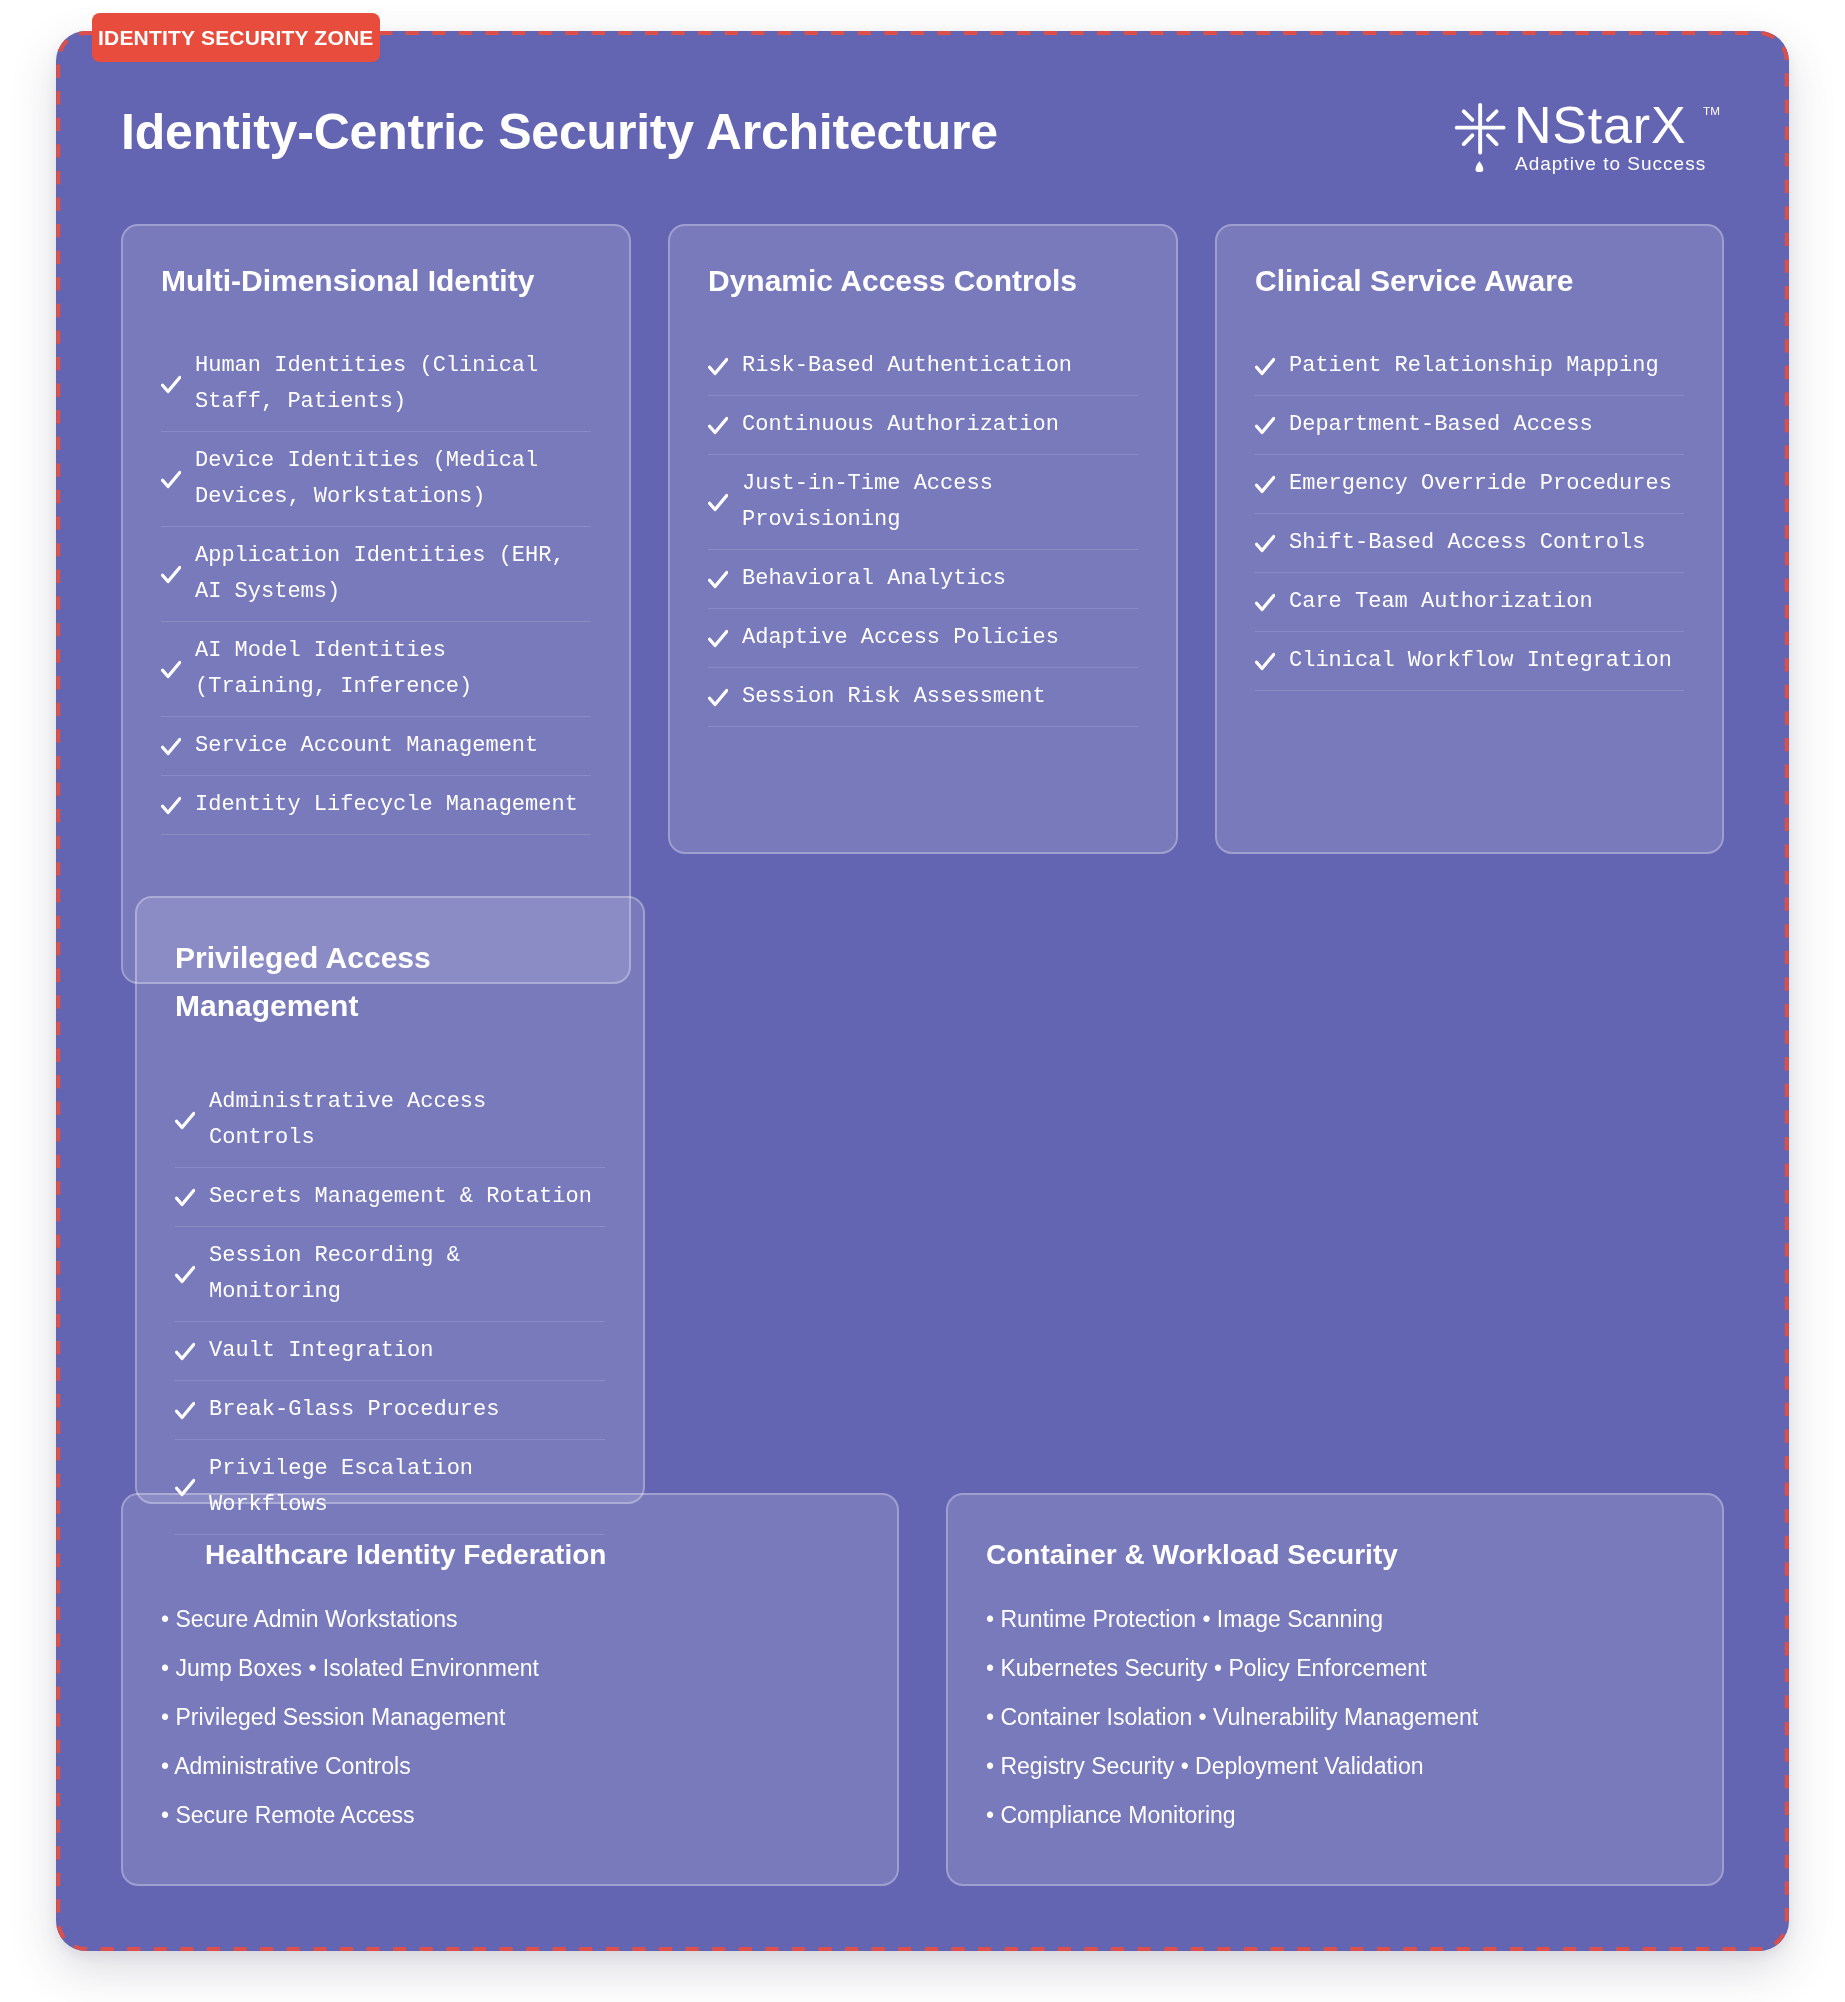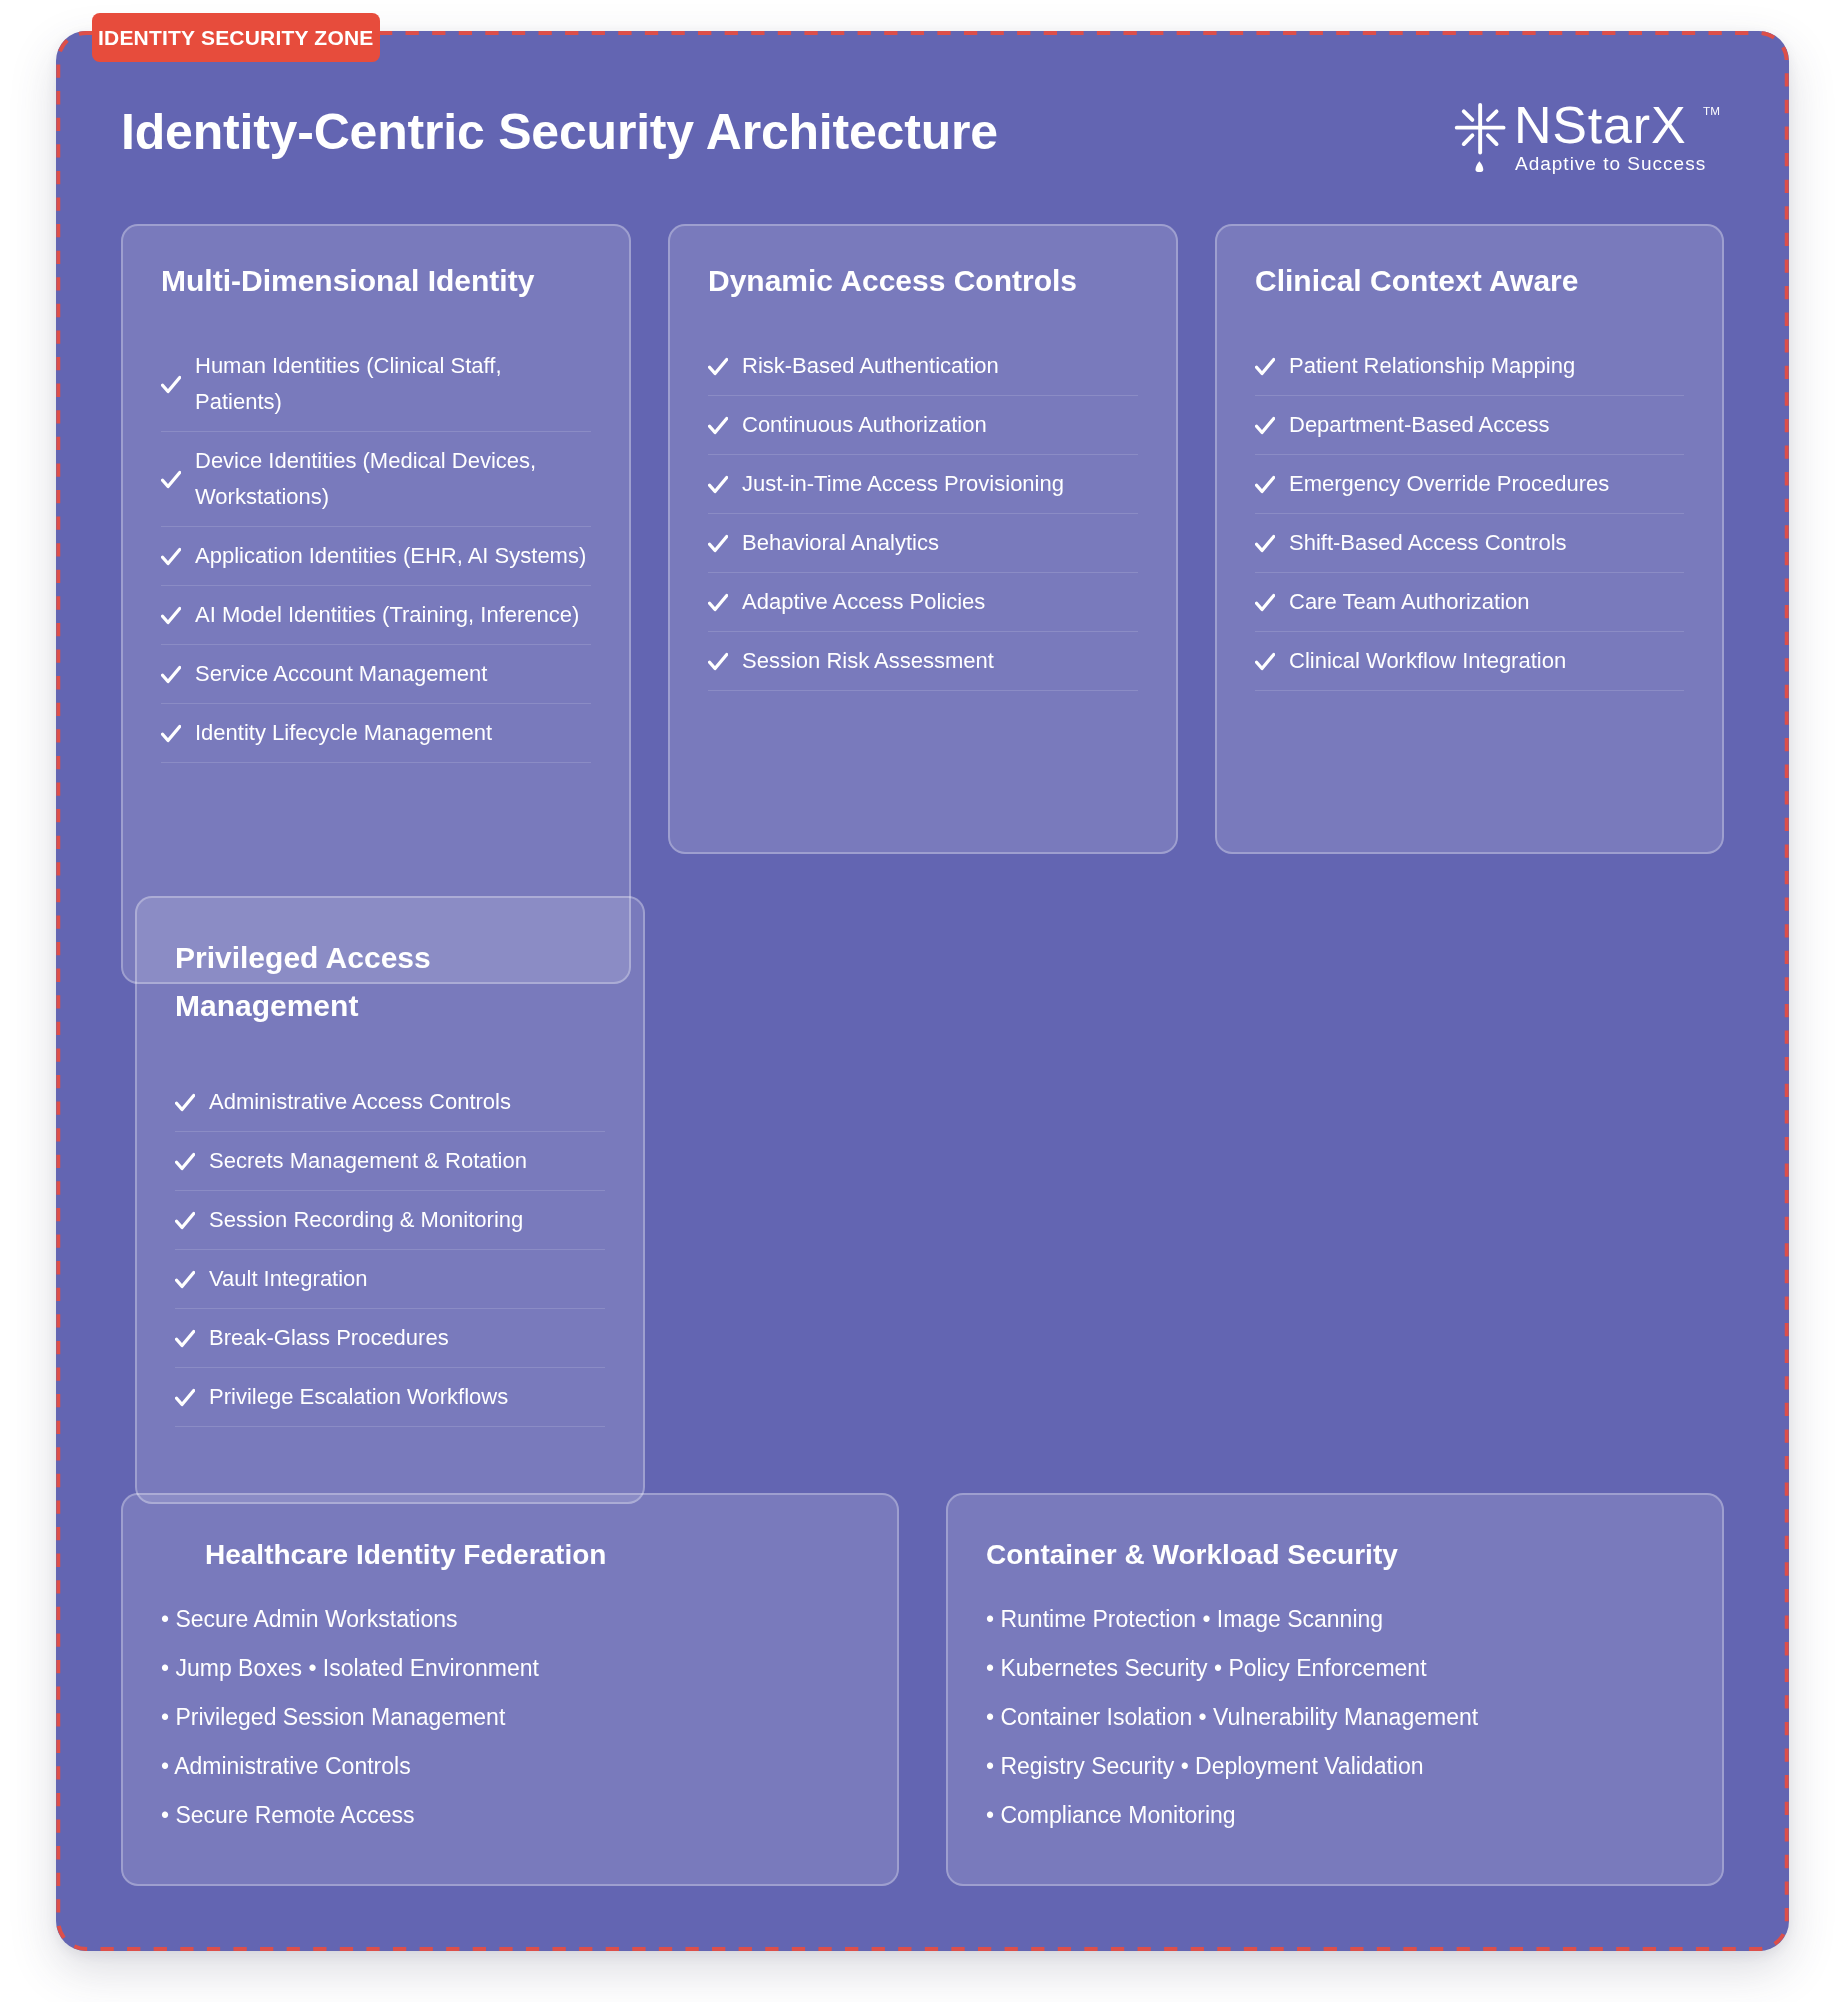--- a/index.html
+++ b/index.html
@@ -104,20 +104,21 @@
   .check-icon {
     flex: 0 0 34px;
     width: 34px;
     display: flex;
     align-items: center;
   }
   .check-text {
     font-size: 22px;
     line-height: 36px;
     color: #ffffff;
+    font-family: Liberation Mono, monospace;
   }
   .bullet-list {
     position: absolute;
     left: 38px; right: 31px;
     list-style: none;
   }
   .bullet-item {
     font-size: 23px;
     line-height: 49px;
     height: 49px;
@@ -257,21 +258,21 @@
           <svg width="20.3" height="19" viewBox="0 0 26 24">
             <path d="M2 13 L9 21 L24 3" stroke="#fff" stroke-width="4.2" fill="none" stroke-linecap="round" stroke-linejoin="round"></path>
           </svg>
         </span>
         <span class="check-text">Session Risk Assessment</span>
       </li>
   </ul>
 </section>
 
 <section class="card" style="left:1215px; top:224px; width:509px; height:630px;">
-  <h2 class="card-title" style="top:31px;">Clinical Context Aware</h2>
+  <h2 class="card-title" style="top:31px;">Clinical Service Aware</h2>
   <ul class="check-list" style="top:111px;">
     <li class="check-item">
         <span class="check-icon">
           <svg width="20.3" height="19" viewBox="0 0 26 24">
             <path d="M2 13 L9 21 L24 3" stroke="#fff" stroke-width="4.2" fill="none" stroke-linecap="round" stroke-linejoin="round"></path>
           </svg>
         </span>
         <span class="check-text">Patient Relationship Mapping</span>
       </li>
     <li class="check-item">

